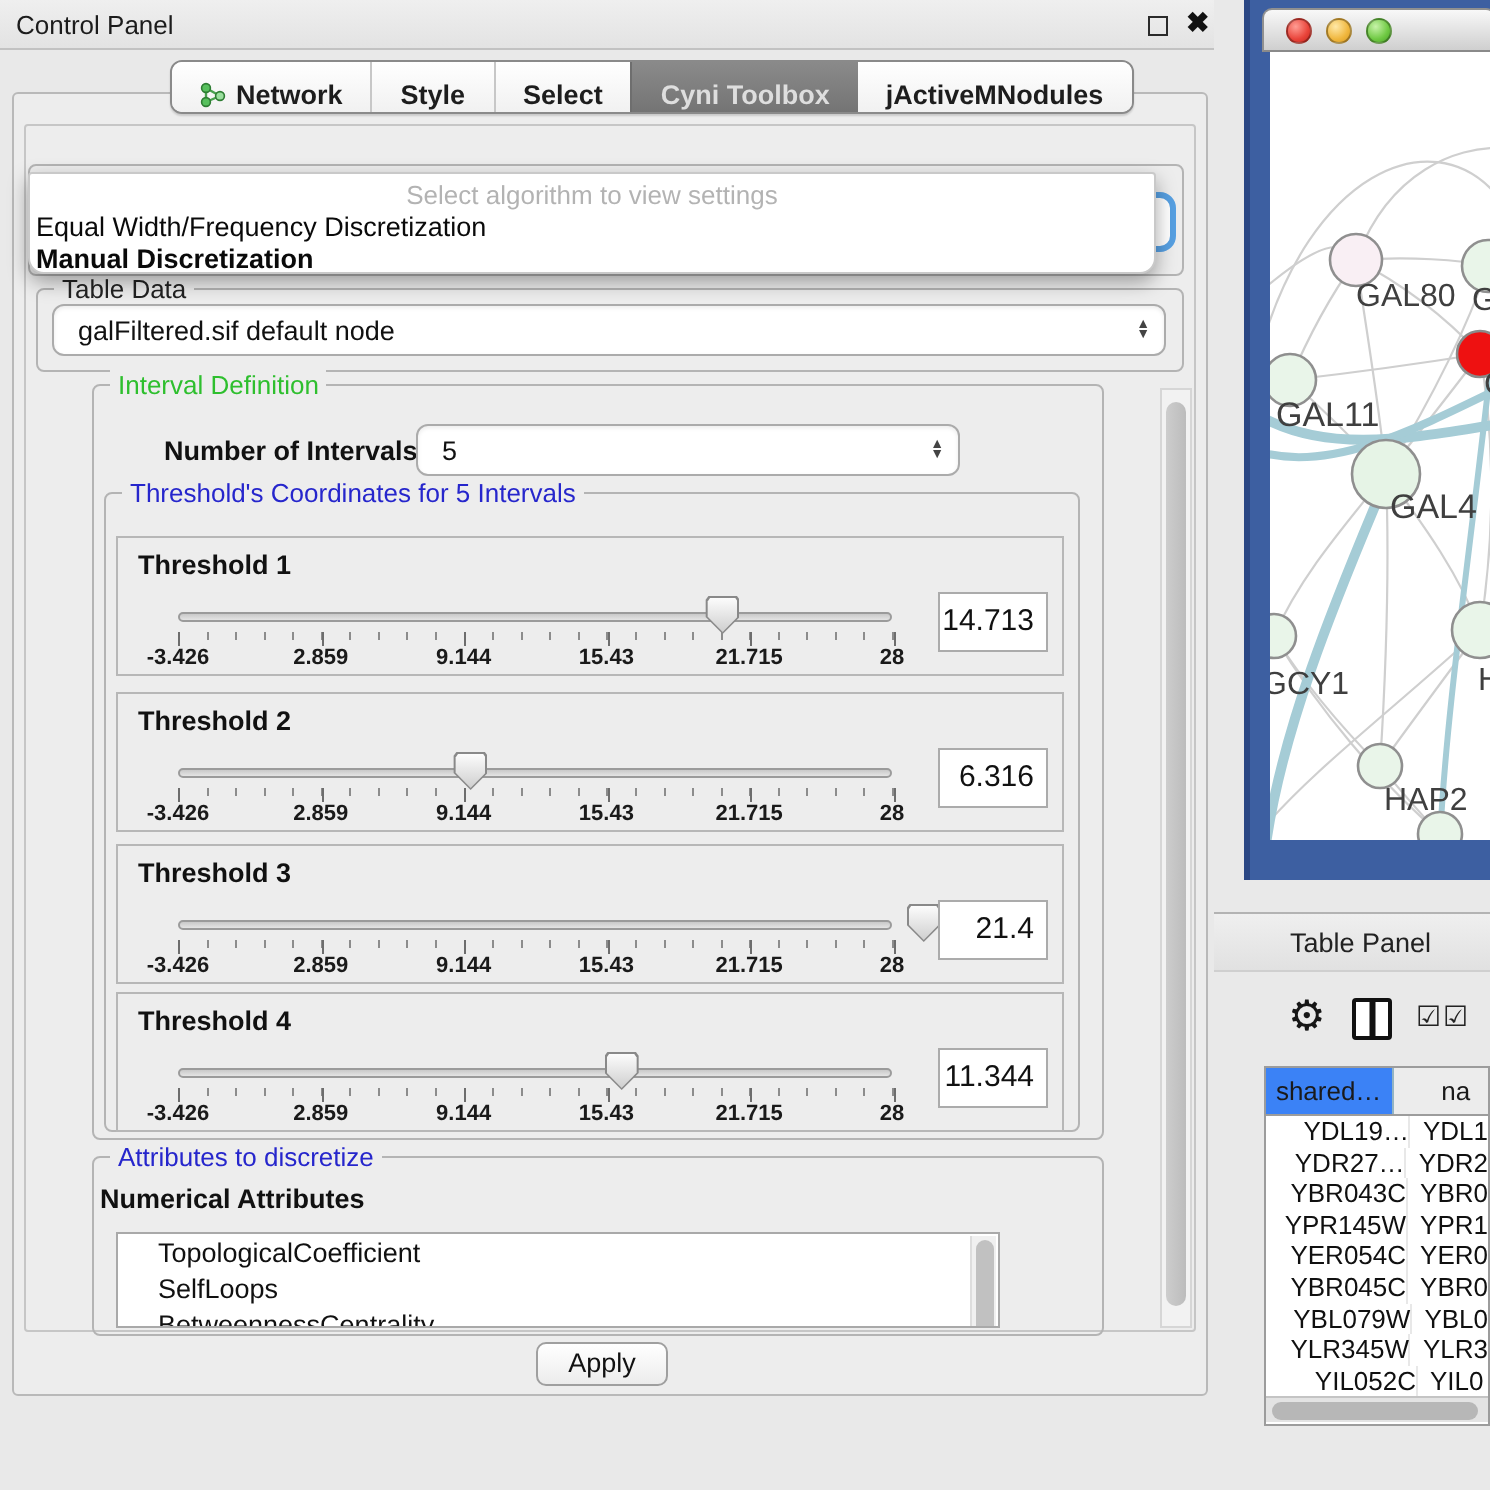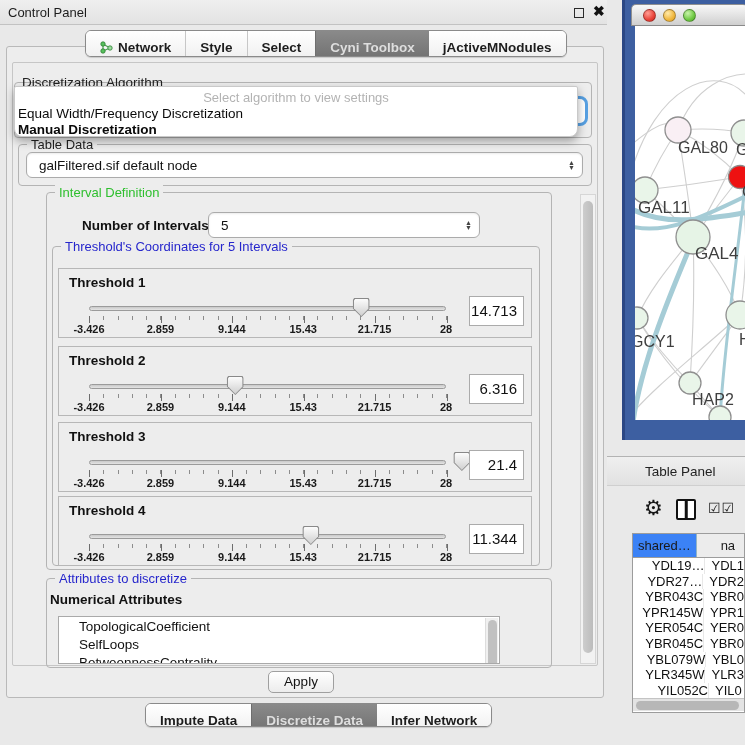--- a/index.html
+++ b/index.html
@@ -133,21 +133,20 @@
       </div>
     <div class="seg-item sel">
         <span>Cyni Toolbox</span>
       </div>
     <div class="seg-item">
         <span>jActiveMNodules</span>
       </div>
   </div>
 
   <div class="group" style="left:14px; top:82px; width:578px; height:56px; z-index:4;"></div>
-  <div class="abs clipped-title">Discretization Algorithm</div>
   <div class="abs focus-ring"></div>
 
   <div class="abs popup">
     <div class="hint">Select algorithm to view settings</div>
     <div class="item">Equal Width/Frequency Discretization</div>
     <div class="item b">Manual Discretization</div>
   </div>
 
   <div class="group" style="left:18px; top:144px; width:574px; height:42px;">
     <span class="group-title gt-dark">Table Data</span>
@@ -284,31 +283,20 @@
     <div class="li">TopologicalCoefficient</div>
     <div class="li">SelfLoops</div>
     <div class="li">BetweennessCentrality</div>
     <div class="list-scroll">
         <div class="th"></div>
       </div>
   </div>
 
   <div class="abs apply-btn">Apply</div>
 
-  <div class="abs seg bottom-tabs">
-    <div class="seg-item">
-        <span>Impute Data</span>
-      </div>
-    <div class="seg-item sel">
-        <span>Discretize Data</span>
-      </div>
-    <div class="seg-item">
-        <span>Infer Network</span>
-      </div>
-  </div>
 
   <div class="abs main-scroll">
       <div class="th"></div>
     </div>
 
   <div class="abs net-window">
     <div class="net-titlebar">
       <span class="light red"></span>
       <span class="light yellow"></span>
       <span class="light green"></span>

